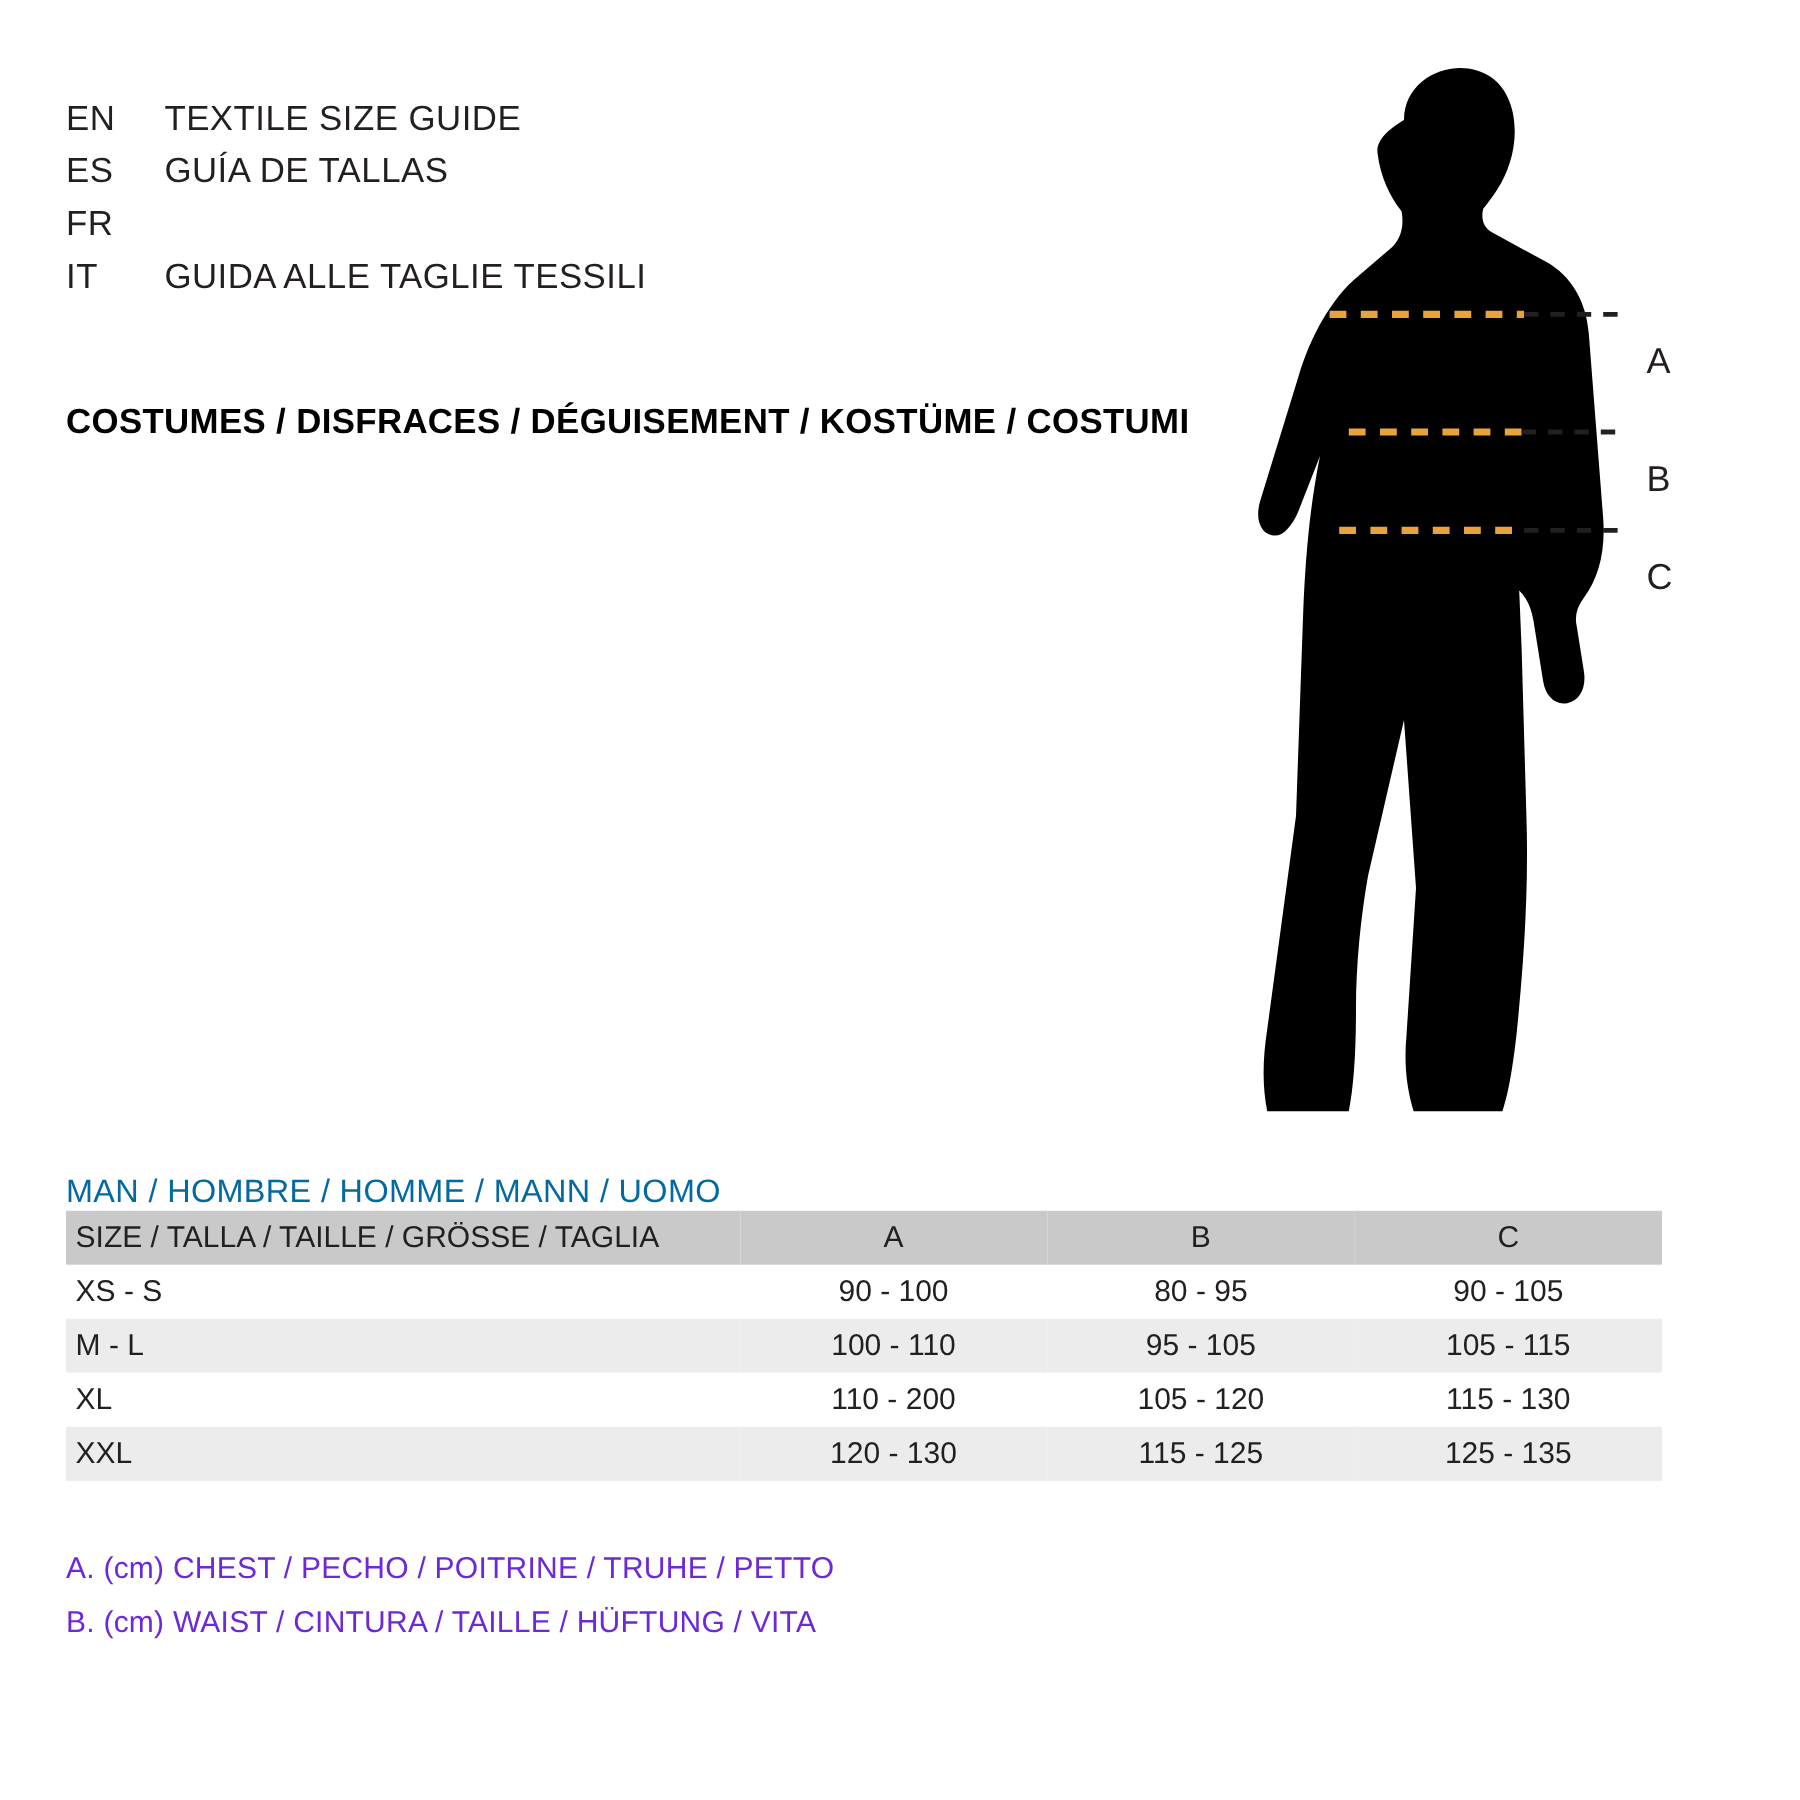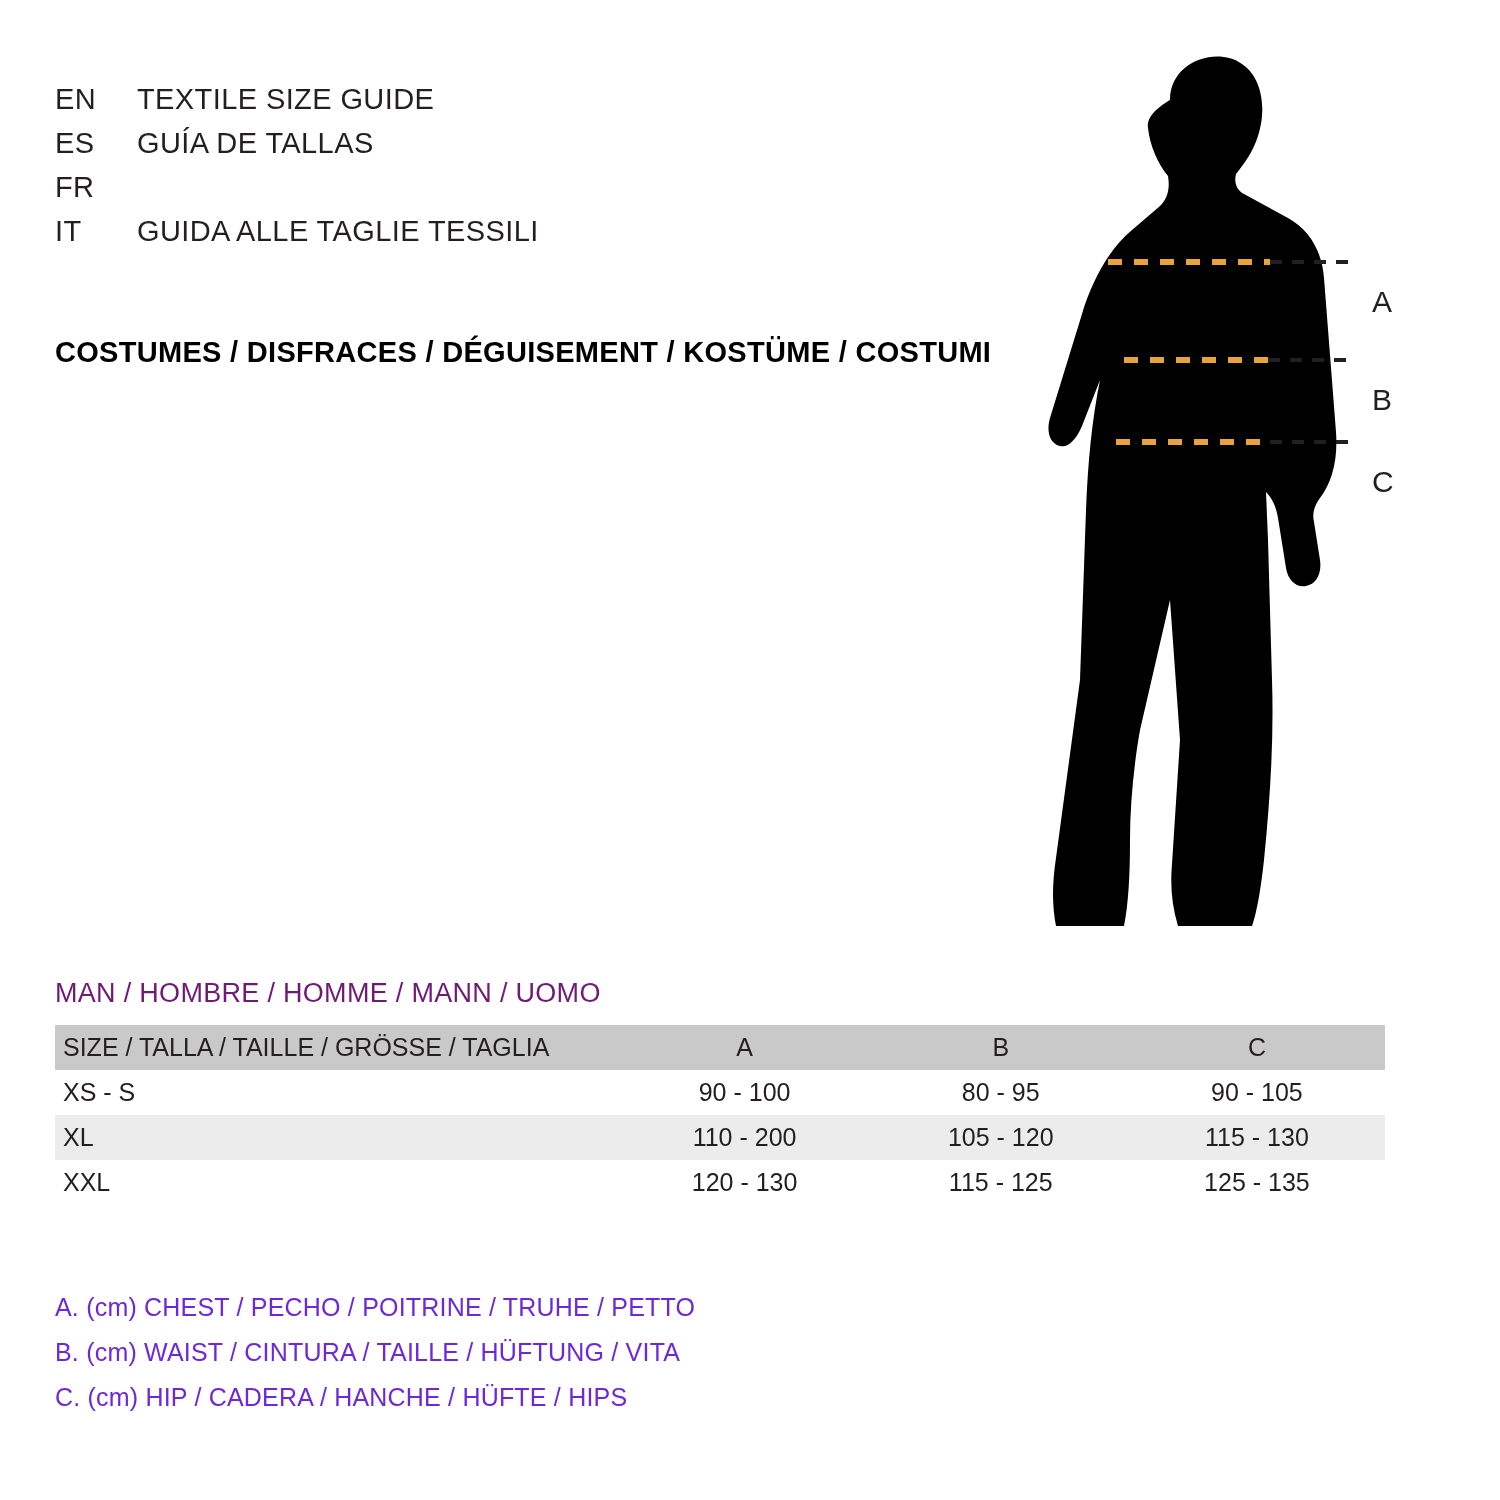--- a/index.html
+++ b/index.html
@@ -74,22 +74,21 @@
 
   
   .table-section {
     position: absolute;
     left: 55px;
     top: 978px;
     width: 1370px;
   }
   .table-title {
     font-size: 27px;
-    color: #701a75;
-    margin-bottom: 16px;
+    color: #0369a1;
     letter-spacing: 0.3px;
   }
   table.size-table {
     border-collapse: collapse;
     width: 1330px;
     font-size: 25px;
     color: #231f20;
   }
   table.size-table th,
   table.size-table td {
@@ -251,34 +250,39 @@
         </tr>
       </thead>
       <tbody>
         <tr>
           <td class="col-size">XS - S</td>
           <td class="col-m">90 - 100</td>
           <td class="col-m">80 - 95</td>
           <td class="col-m">90 - 105</td>
         </tr>
         <tr>
+          <td class="col-size">M - L</td>
+          <td class="col-m">100 - 110</td>
+          <td class="col-m">95 - 105</td>
+          <td class="col-m">105 - 115</td>
+        </tr>
+        <tr>
           <td class="col-size">XL</td>
           <td class="col-m">110 - 200</td>
           <td class="col-m">105 - 120</td>
           <td class="col-m">115 - 130</td>
         </tr>
         <tr>
           <td class="col-size">XXL</td>
           <td class="col-m">120 - 130</td>
           <td class="col-m">115 - 125</td>
           <td class="col-m">125 - 135</td>
         </tr>
       </tbody>
     </table>
   </div>
 
   <div class="legend">
     <div class="legend-row">A. (cm) CHEST / PECHO / POITRINE / TRUHE / PETTO</div>
     <div class="legend-row">B. (cm) WAIST / CINTURA / TAILLE / HÜFTUNG / VITA</div>
-    <div class="legend-row">C. (cm) HIP / CADERA / HANCHE / HÜFTE / HIPS</div>
   </div>
 
 </div>
 
 </body></html>

